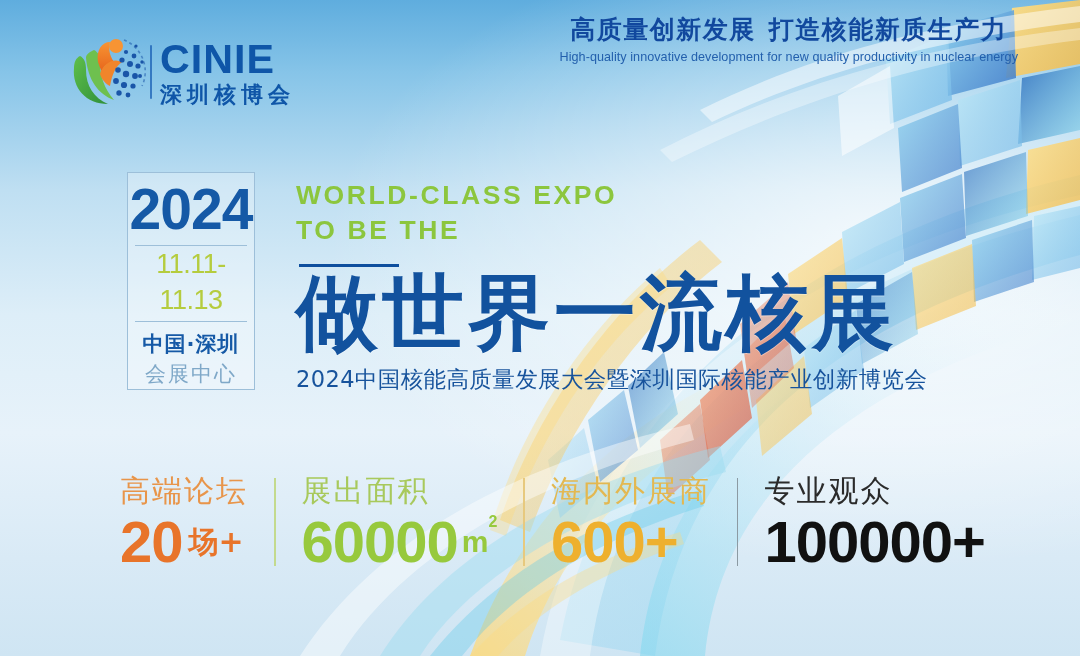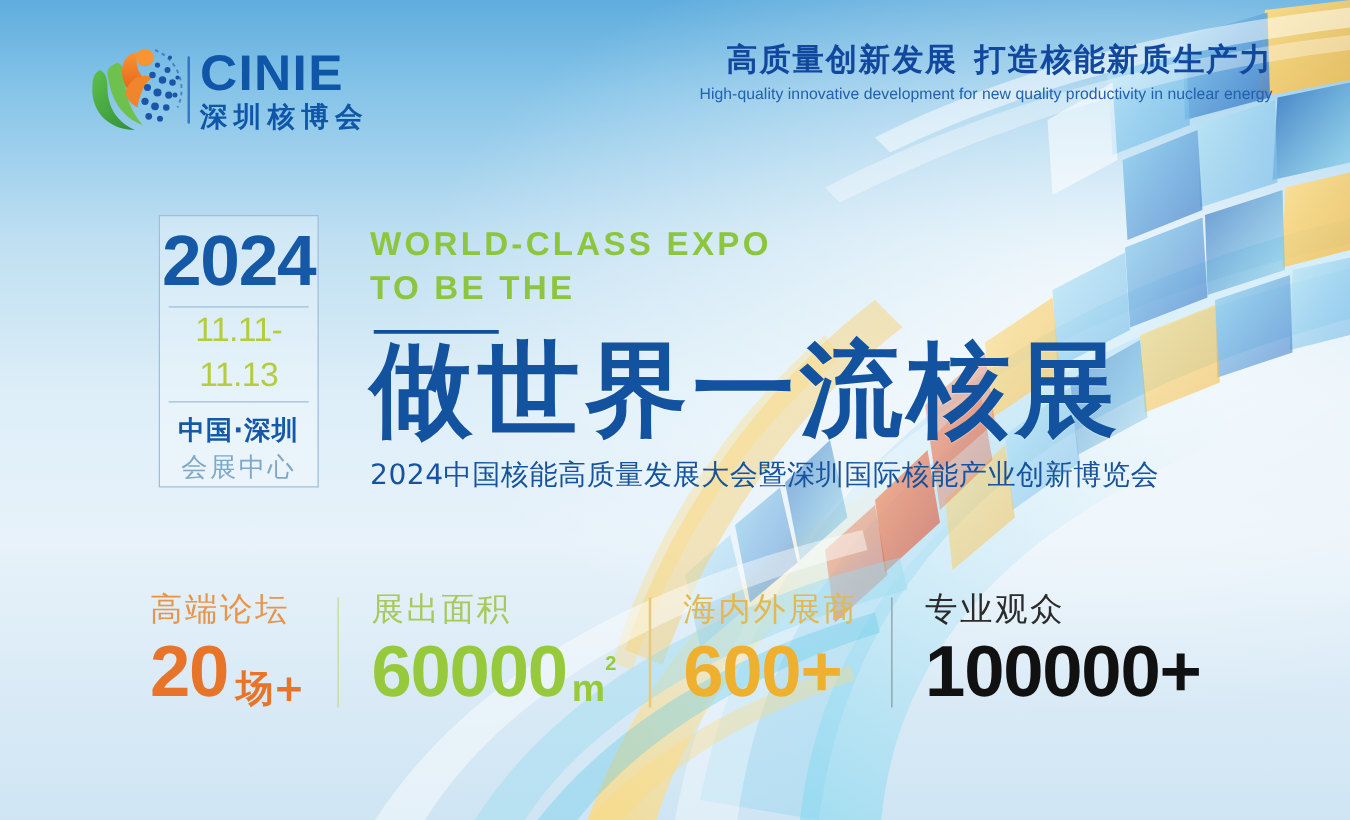--- a/index.html
+++ b/index.html
@@ -25,21 +25,21 @@
   .logo-words{display:flex;flex-direction:column;align-items:flex-start;line-height:1;}
   .cinie{
     font-size:40px;font-weight:bold;color:#0f56a8;letter-spacing:1px;
     font-family:"Liberation Sans","DejaVu Sans",sans-serif;
     transform:scaleX(1.03);transform-origin:left center;
   }
   .cinie-cn{
     margin-top:5px;font-size:22px;font-weight:bold;color:#0f56a8;
     letter-spacing:5px;font-family:"DejaVu Sans",sans-serif;
   }
-  .slogan{position:absolute;right:62px;top:34px;text-align:right;}
+  .slogan{position:absolute;right:62px;top:16px;text-align:center;}
   .slogan-cn{
     font-size:25px;font-weight:bold;color:#11489e;letter-spacing:1.5px;
     font-family:"DejaVu Sans",sans-serif;white-space:nowrap;line-height:1.15;
   }
   .slogan-cn .gap{display:inline-block;width:13px;}
   .slogan-en{
     margin-top:5px;font-size:12.6px;color:#2360ad;letter-spacing:.05px;
     white-space:nowrap;font-family:"Liberation Sans",sans-serif;
   }
   
@@ -79,26 +79,26 @@
     text-shadow:0 1px 0 rgba(255,255,255,.35);
   }
   .cn-sub{
     margin-top:7px;font-size:22.5px;color:#17539c;letter-spacing:.4px;
     font-family:"DejaVu Sans",sans-serif;white-space:nowrap;
   }
   
   .stats{position:absolute;left:120px;top:474px;display:flex;align-items:flex-start;}
   .stat{display:flex;flex-direction:column;justify-content:flex-start;}
   .stat-label{
-    font-size:26px;font-family:Liberation Serif, serif;letter-spacing:2px;
+    font-size:30px;font-family:Liberation Sans, sans-serif;letter-spacing:2px;
     line-height:1.1;white-space:nowrap;font-weight:500;
   }
   .stat-value{
     margin-top:6px;font-weight:bold;line-height:1;white-space:nowrap;
-    font-family:"Liberation Sans",sans-serif;display:flex;align-items:flex-end;
+    font-family:"Liberation Sans",sans-serif;display:flex;align-items:center;
   }
   .big{font-size:58px;letter-spacing:-1px;}
   .suffix-cn{
     font-size:30px;font-family:"DejaVu Sans",sans-serif;margin-left:6px;font-weight:bold;
   }
   .unit{font-size:30px;margin-left:4px;font-weight:bold;position:relative;}
   .unit sup{font-size:16px;position:relative;top:-14px;left:0px;}
   .divider{width:1.5px;height:88px;margin:4px 26px 0 26px;align-self:flex-start;}
   .st-orange .stat-label{color:#e8954a;}
   .st-orange .stat-value{color:#e8742a;}

